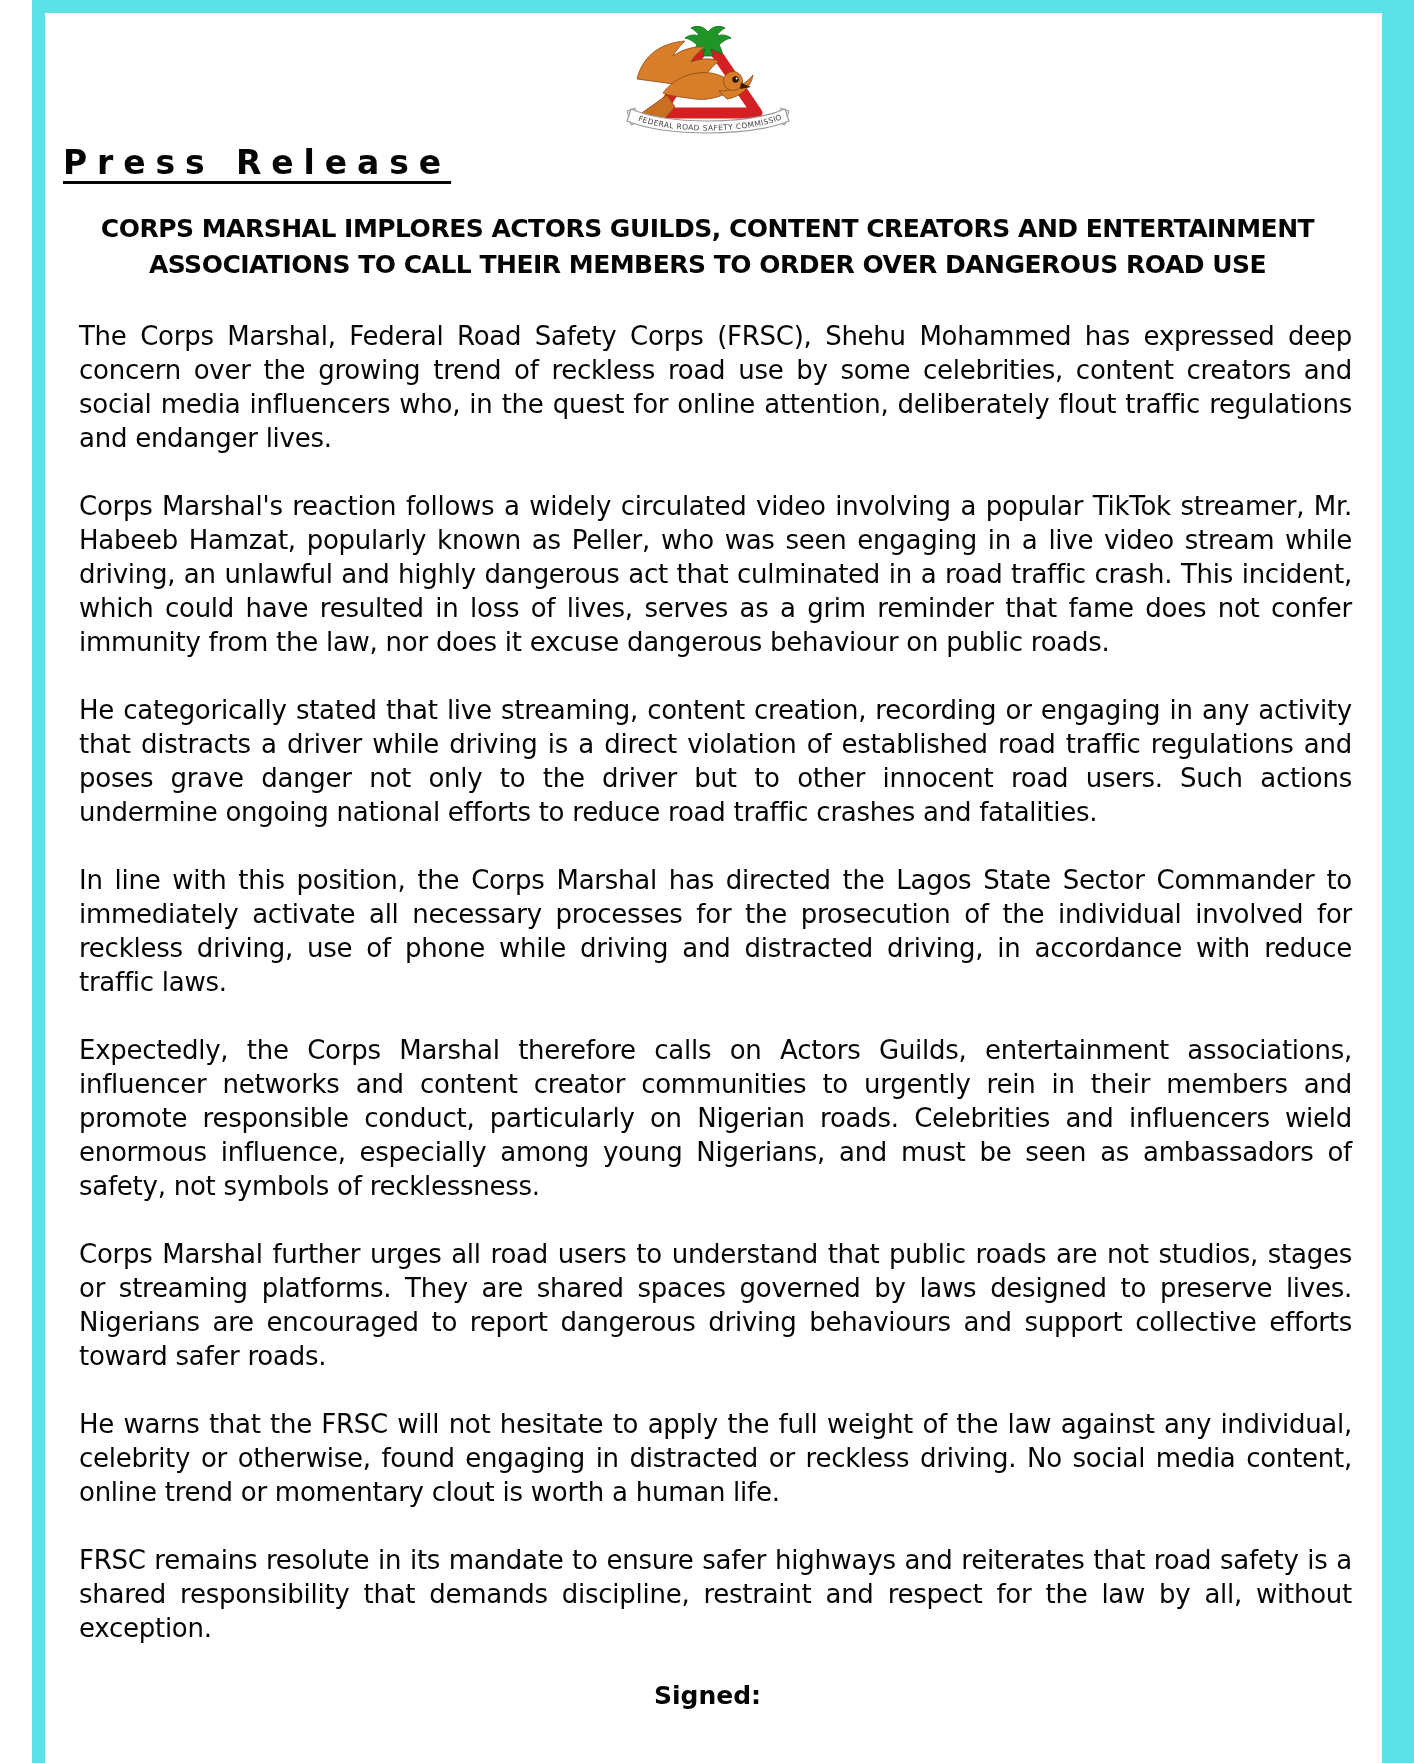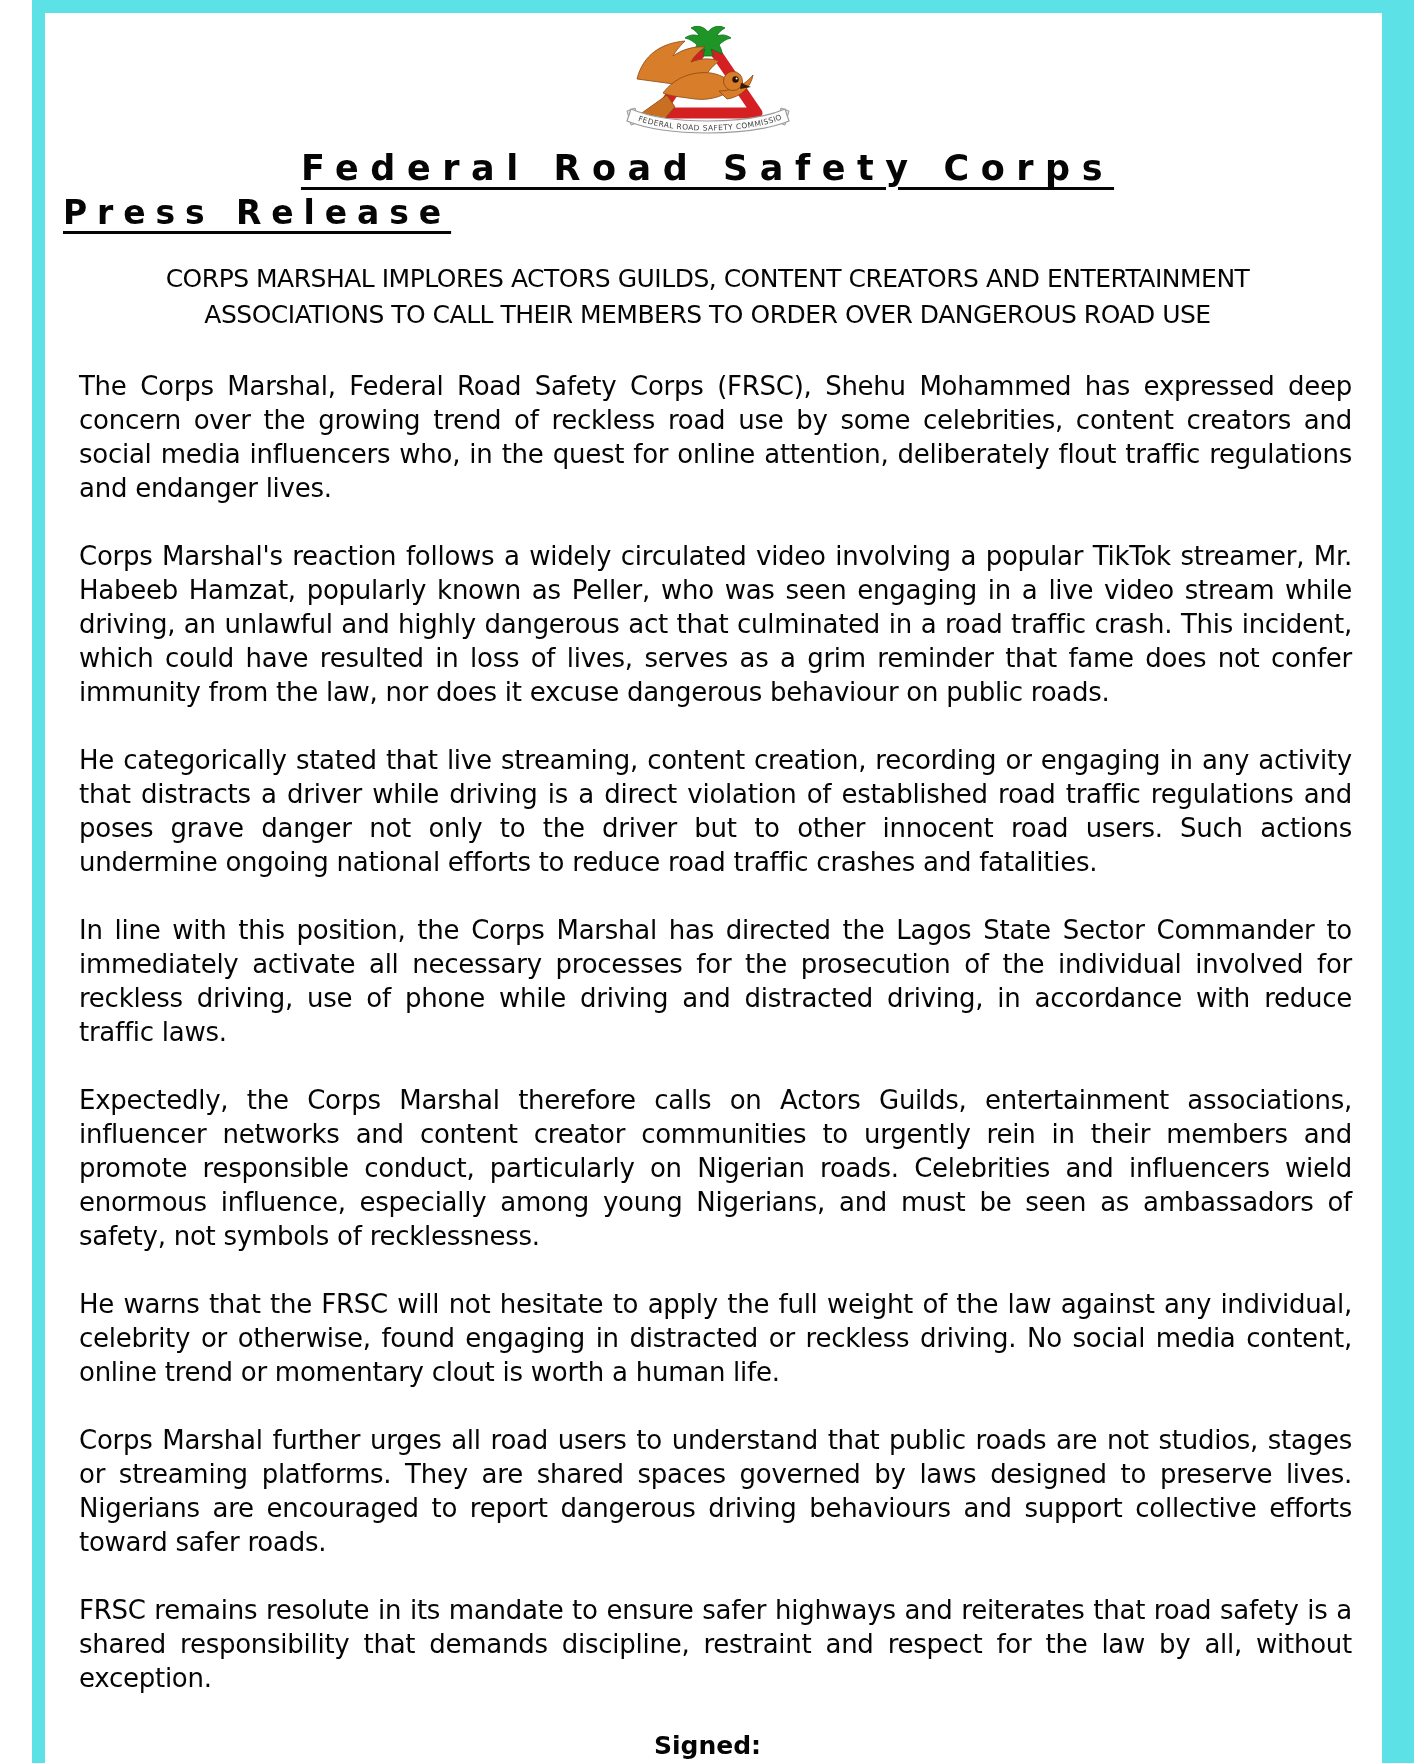--- a/index.html
+++ b/index.html
@@ -43,21 +43,21 @@
     line-height: 44px;
     text-decoration: underline;
     text-decoration-thickness: 3px;
     text-underline-offset: 7px;
   }
   .headline {
     margin: 26px auto 13px auto;
     max-width: 1250px;
     text-align: center;
     font-size: 25px;
-    font-weight: normal;
+    font-weight: bold;
     letter-spacing: -0.02em;
     line-height: 36px;
   }
   .body-copy { margin-top: 36px; }
   .body-copy p {
     margin: 0 0 34px 16px;
     font-size: 26px;
     line-height: 34px;
     text-align: justify;
     letter-spacing: -0.01em;
@@ -108,33 +108,32 @@
           <path d="M166,86 L158,83 L154,97 L162,100 Z" fill="#e8e8e8" stroke="#9a9a9a" stroke-width="1"></path>
           <path d="M8,84 C45,100 125,100 162,84 L166,96 C126,112 44,112 4,96 Z" fill="#fdfdfd" stroke="#9a9a9a" stroke-width="1.2"></path>
           <path id="ribbonCurve" d="M13,95 C50,109 120,109 157,95" fill="none"></path>
           <text font-size="7.5" fill="#444444" letter-spacing="0.4" font-family="DejaVu Sans, sans-serif">
             <textPath href="#ribbonCurve" startOffset="2">FEDERAL ROAD SAFETY COMMISSION</textPath>
           </text>
         </g>
       </svg>
     </div>
 
-    <div class="org-title">Federal Road Safety Corps</div>
     <div class="doc-type">Press Release</div>
 
     <div class="headline">CORPS MARSHAL IMPLORES ACTORS GUILDS, CONTENT CREATORS AND ENTERTAINMENT ASSOCIATIONS TO CALL THEIR MEMBERS TO ORDER OVER DANGEROUS ROAD USE</div>
 
     <div class="body-copy">
       <p>The Corps Marshal, Federal Road Safety Corps (FRSC), Shehu Mohammed has expressed deep concern over the growing trend of reckless road use by some celebrities, content creators and social media influencers who, in the quest for online attention, deliberately flout traffic regulations and endanger lives.</p>
       <p>Corps Marshal's reaction follows a widely circulated video involving a popular TikTok streamer, Mr. Habeeb Hamzat, popularly known as Peller, who was seen engaging in a live video stream while driving, an unlawful and highly dangerous act that culminated in a road traffic crash. This incident, which could have resulted in loss of lives, serves as a grim reminder that fame does not confer immunity from the law, nor does it excuse dangerous behaviour on public roads.</p>
       <p>He categorically stated that live streaming, content creation, recording or engaging in any activity that distracts a driver while driving is a direct violation of established road traffic regulations and poses grave danger not only to the driver but to other innocent road users. Such actions undermine ongoing national efforts to reduce road traffic crashes and fatalities.</p>
       <p>In line with this position, the Corps Marshal has directed the Lagos State Sector Commander to immediately activate all necessary processes for the prosecution of the individual involved for reckless driving, use of phone while driving and distracted driving, in accordance with reduce traffic laws.</p>
       <p>Expectedly, the Corps Marshal therefore calls on Actors Guilds, entertainment associations, influencer networks and content creator communities to urgently rein in their members and promote responsible conduct, particularly on Nigerian roads. Celebrities and influencers wield enormous influence, especially among young Nigerians, and must be seen as ambassadors of safety, not symbols of recklessness.</p>
+      <p>Corps Marshal further urges all road users to understand that public roads are not studios, stages or streaming platforms. They are shared spaces governed by laws designed to preserve lives. Nigerians are encouraged to report dangerous driving behaviours and support collective efforts toward safer roads.</p>
       <p>He warns that the FRSC will not hesitate to apply the full weight of the law against any individual, celebrity or otherwise, found engaging in distracted or reckless driving. No social media content, online trend or momentary clout is worth a human life.</p>
-      <p>Corps Marshal further urges all road users to understand that public roads are not studios, stages or streaming platforms. They are shared spaces governed by laws designed to preserve lives. Nigerians are encouraged to report dangerous driving behaviours and support collective efforts toward safer roads.</p>
       <p>FRSC remains resolute in its mandate to ensure safer highways and reiterates that road safety is a shared responsibility that demands discipline, restraint and respect for the law by all, without exception.</p>
     </div>
 
     <div class="signature">
       <div class="signed-label">Signed:</div>
 
     </div>
 
   </div>
 </div>

